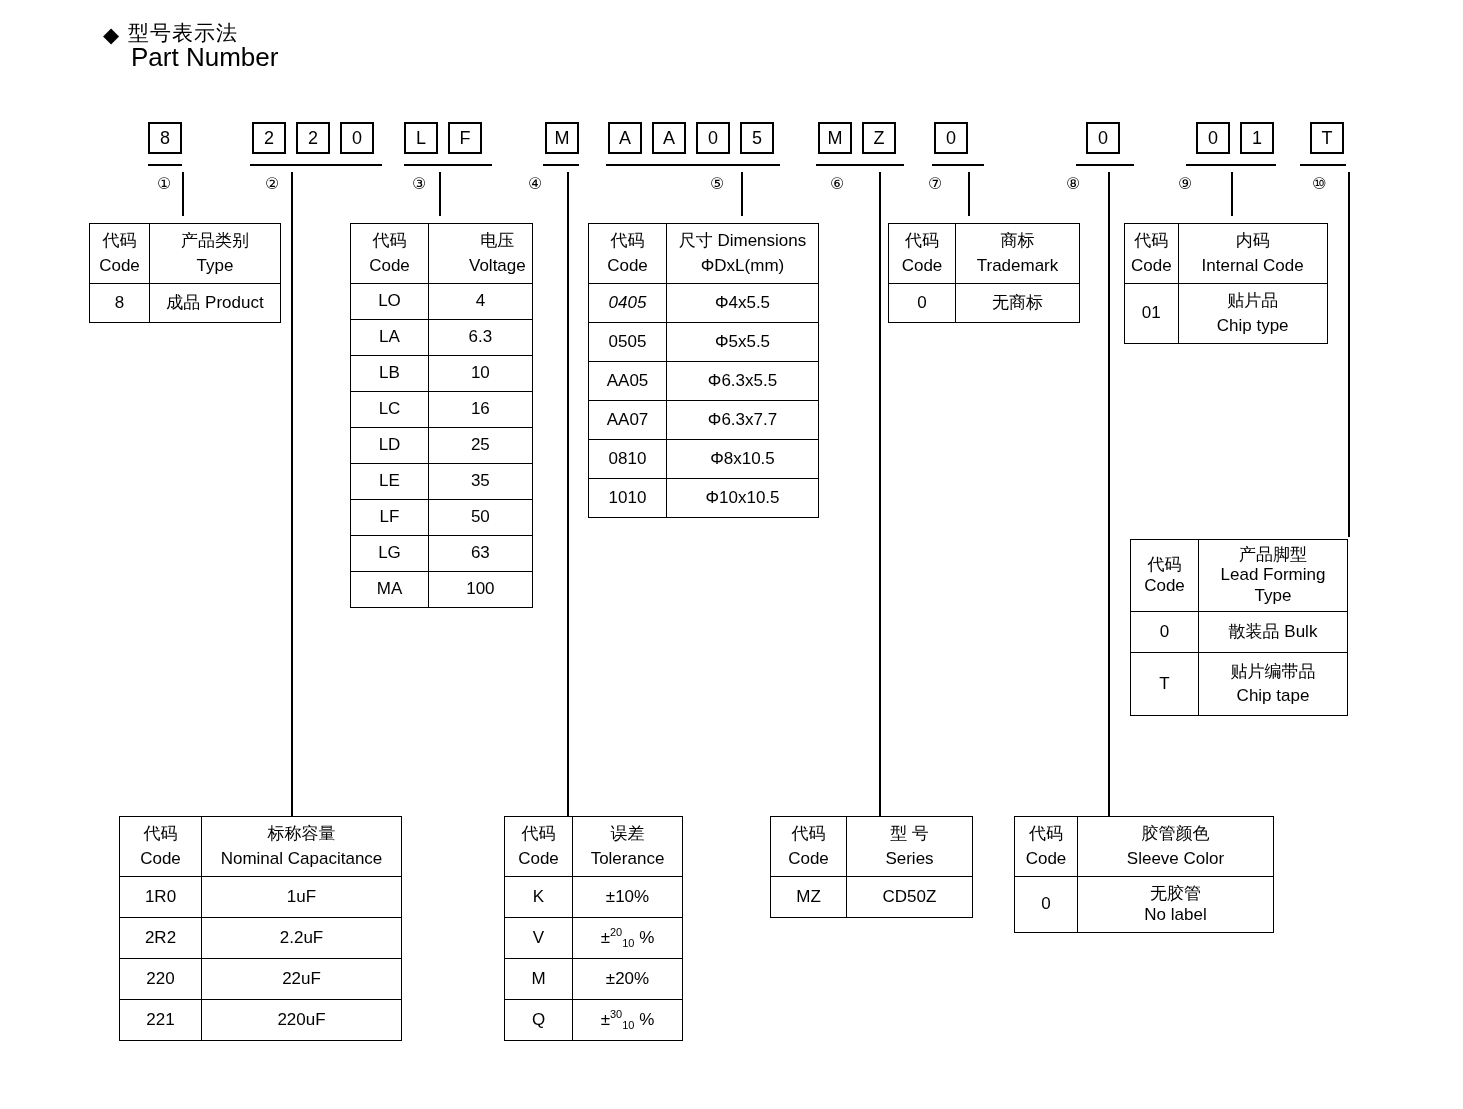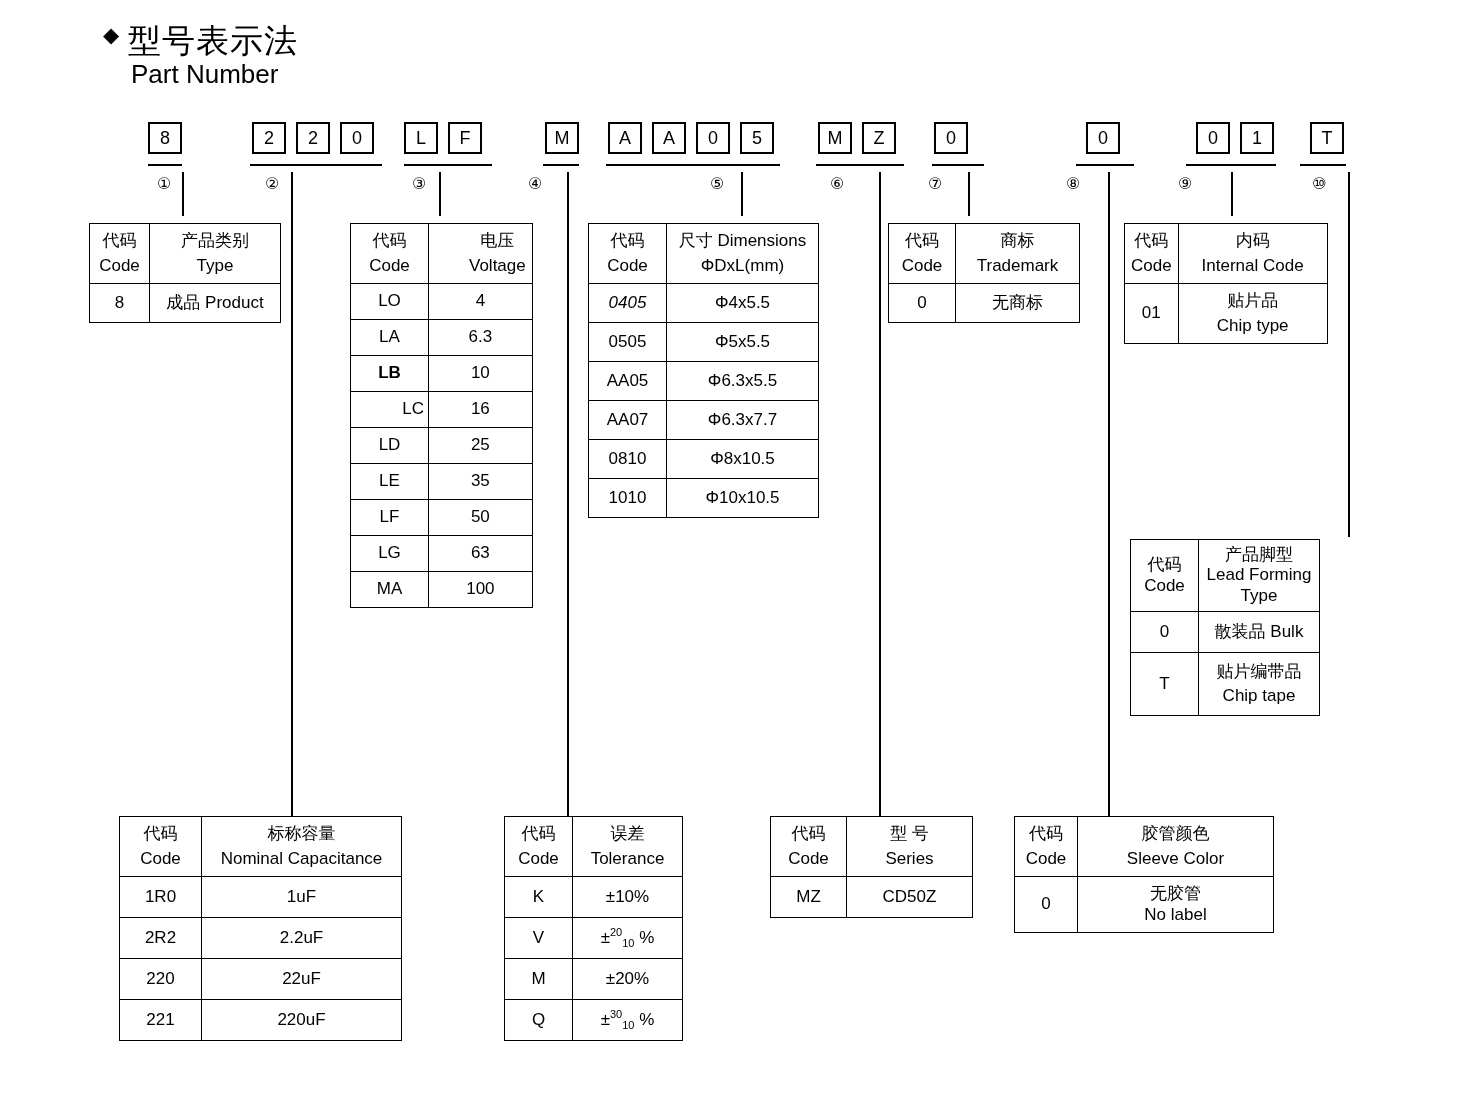--- a/index.html
+++ b/index.html
@@ -15,24 +15,24 @@
     overflow: hidden;
   }
 
   
   .hdr-diamond {
     position: absolute; left: 103px; top: 24px;
     font-size: 21px; line-height: 1;
   }
   .hdr-cn {
     position: absolute; left: 128px; top: 19px;
-    font-size: 33px; letter-spacing: 1px; white-space: nowrap;
+    font-size: 21px; letter-spacing: 1px; white-space: nowrap;
   }
   .hdr-en {
-    position: absolute; left: 131px; top: 59px;
+    position: absolute; left: 131px; top: 42px;
     font-size: 26px; white-space: nowrap;
   }
 
   
   .codebox {
     position: absolute;
     width: 34px; height: 32px;
     border: 2px solid #000;
     display: flex; align-items: center; justify-content: center;
     font-size: 18px;
@@ -180,25 +180,25 @@
   </tr>
   <tr>
         <td style="height:36px;">LO</td>
         <td>4</td>
       </tr>
   <tr>
         <td style="height:36px;">LA</td>
         <td>6.3</td>
       </tr>
   <tr>
-        <td style="height:36px;font-weight:bold;">LB</td>
+        <td style="height:36px;">LB</td>
         <td>10</td>
       </tr>
   <tr>
-        <td style="height:36px;text-align:right;">LC</td>
+        <td style="height:36px;">LC</td>
         <td>16</td>
       </tr>
   <tr>
         <td style="height:36px;">LD</td>
         <td>25</td>
       </tr>
   <tr>
         <td style="height:36px;">LE</td>
         <td>35</td>
       </tr>
@@ -297,21 +297,21 @@
 </tbody>
   </table>
 
 <table class="tbl" style="left:1130px;top:539px;">
   <tbody>
       <tr>
     <td class="hd oneline" style="width:68px;">
       <span class="cn">代码</span>
       <span class="en">Code</span>
     </td>
-    <td class="hd oneline" style="width:121px;">
+    <td class="hd oneline" style="width:149px;">
       <span class="cn">产品脚型</span>
       <span class="en">Lead Forming</span>
       <span class="en">Type</span>
     </td>
   </tr>
   <tr>
     <td style="height:41px;">0</td>
     <td>散装品 Bulk</td>
   </tr>
   <tr>

